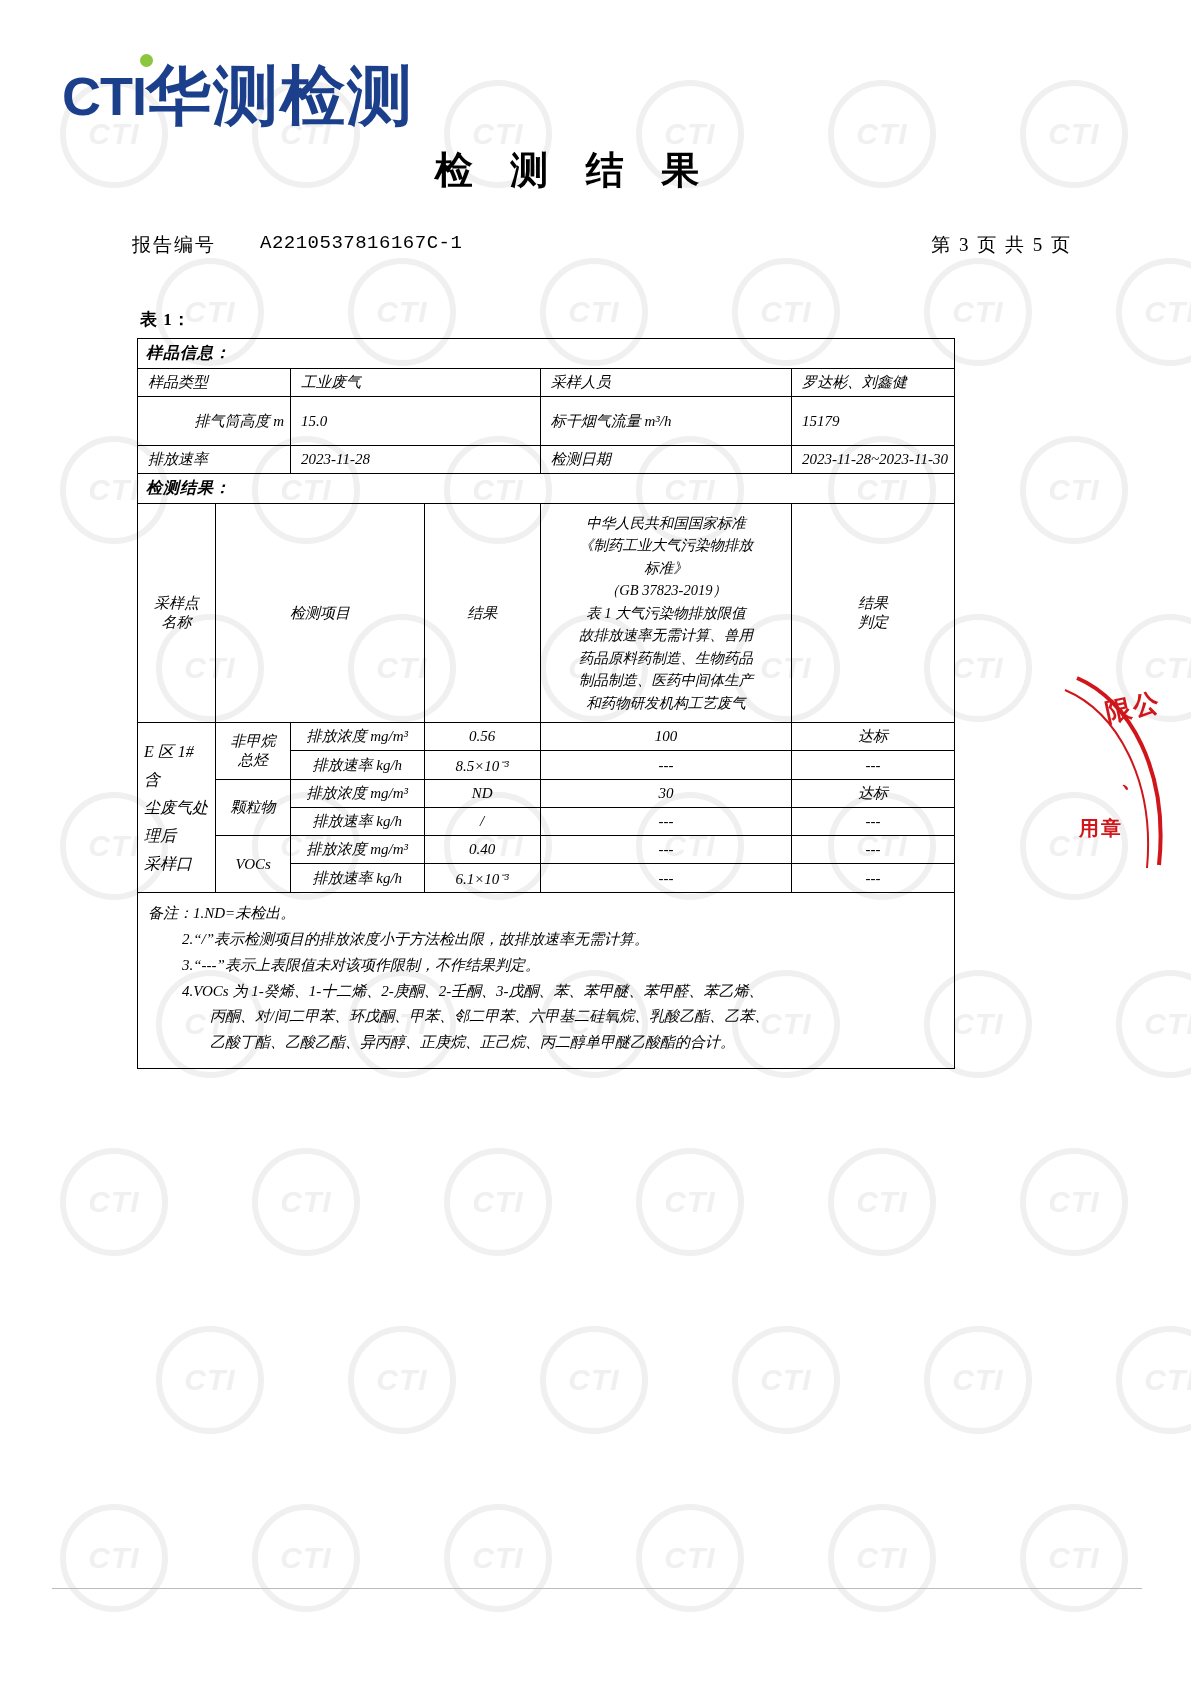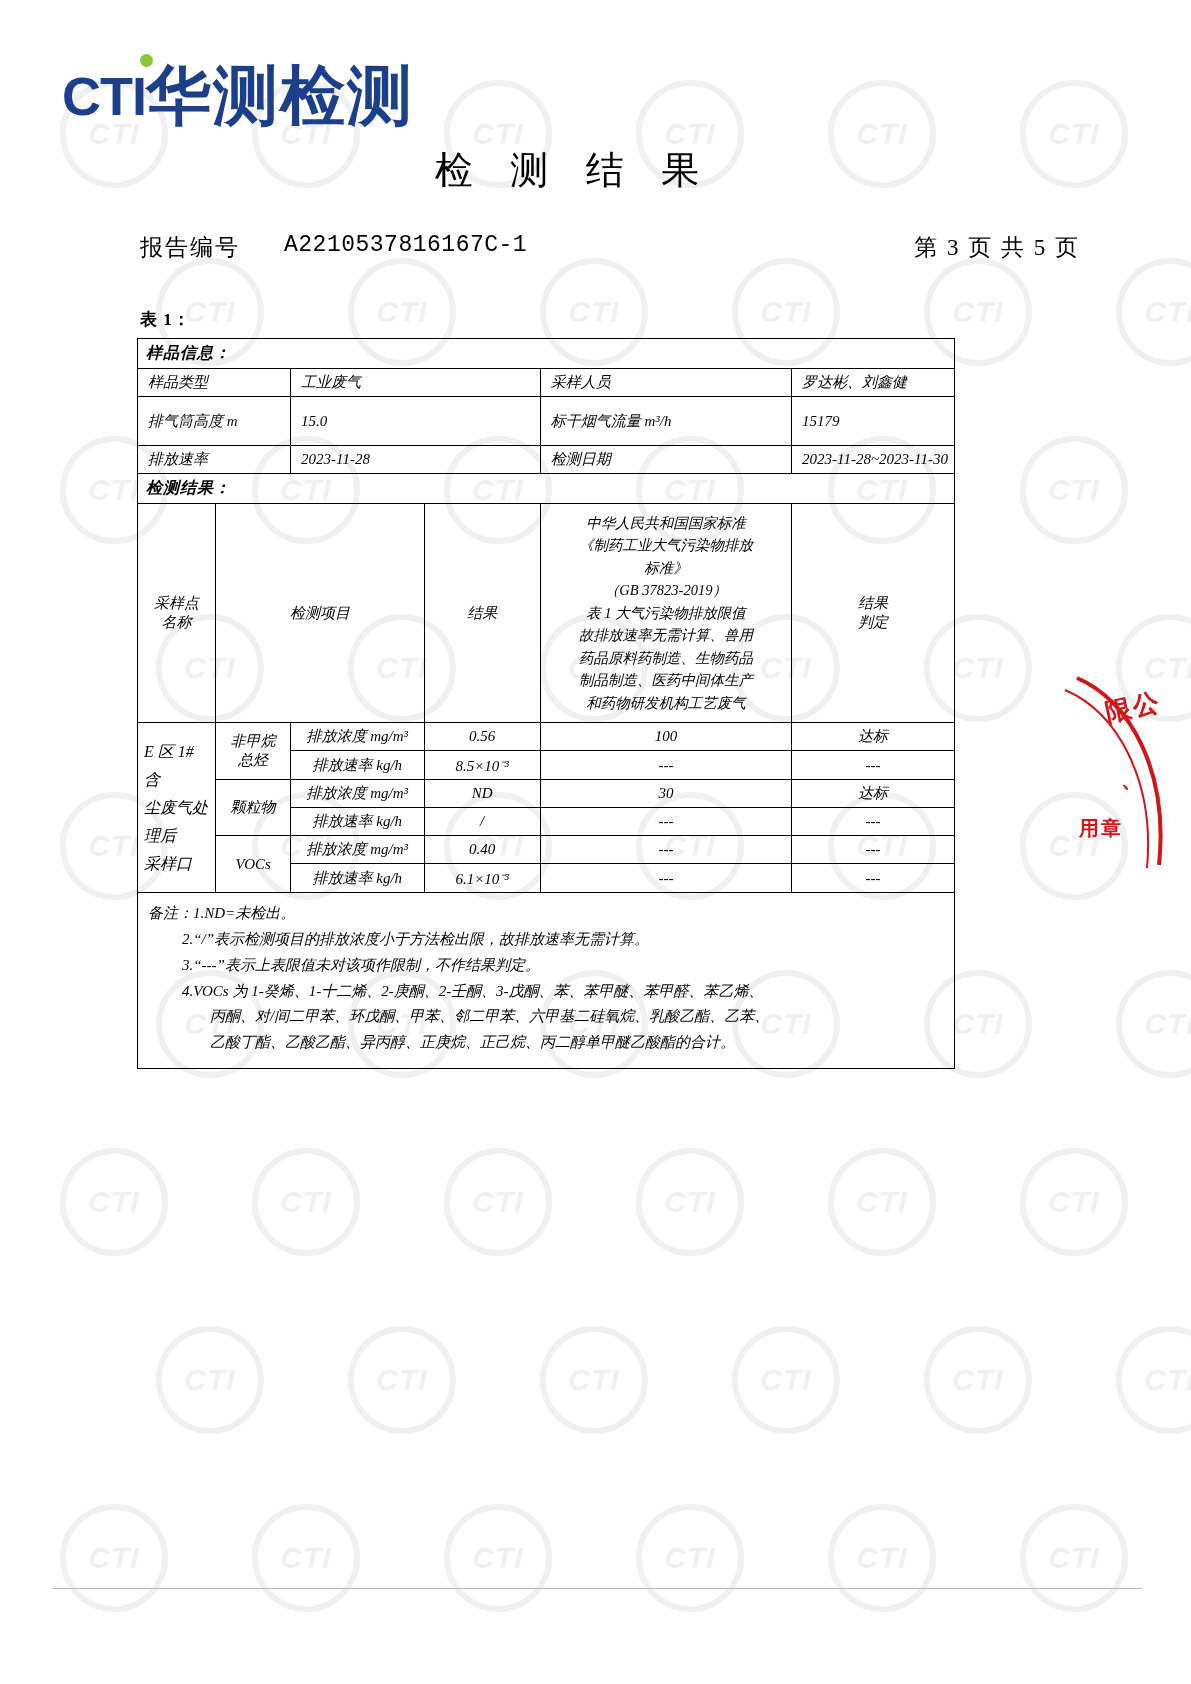--- a/index.html
+++ b/index.html
@@ -84,35 +84,35 @@
 
   
   .doc-title {
     position: absolute;
     left: 0;
     top: 145px;
     width: 1148px;
     text-align: center;
     font-family: "Liberation Serif", serif;
     font-size: 38px;
-    font-weight: normal;
+    font-weight: bold;
     letter-spacing: 14px;
     z-index: 3;
   }
 
   
   .report-row {
     position: absolute;
-    left: 140px;
+    left: 132px;
     top: 232px;
     width: 940px;
     display: flex;
     justify-content: space-between;
     align-items: flex-start;
-    font-size: 23px;
+    font-size: 19px;
     z-index: 3;
   }
   .report-left { display: flex; }
   .report-label { letter-spacing: 2px; }
   .report-value { margin-left: 44px; font-family: Liberation Mono, monospace; letter-spacing: 0.5px;}
   .page-no { letter-spacing: 2px; }
 
   
   .table-label {
     position: absolute;
@@ -147,21 +147,21 @@
     padding-left: 8px !important;
   }
   .c { text-align: center; }
   .l { text-align: left; padding-left: 10px !important; }
   .hdr-std {
     font-size: 14.5px;
     line-height: 1.55;
     text-align: center;
     padding: 8px 6px !important;
   }
-  .vtall { height: 40px; }
+  .vtall { height: 40px; text-align: right; }
   .pt-name {
     font-size: 16px;
     line-height: 1.75;
   }
 
   
   .notes td {
     padding: 8px 10px 12px 10px !important;
     font-size: 15px;
     line-height: 1.72;

